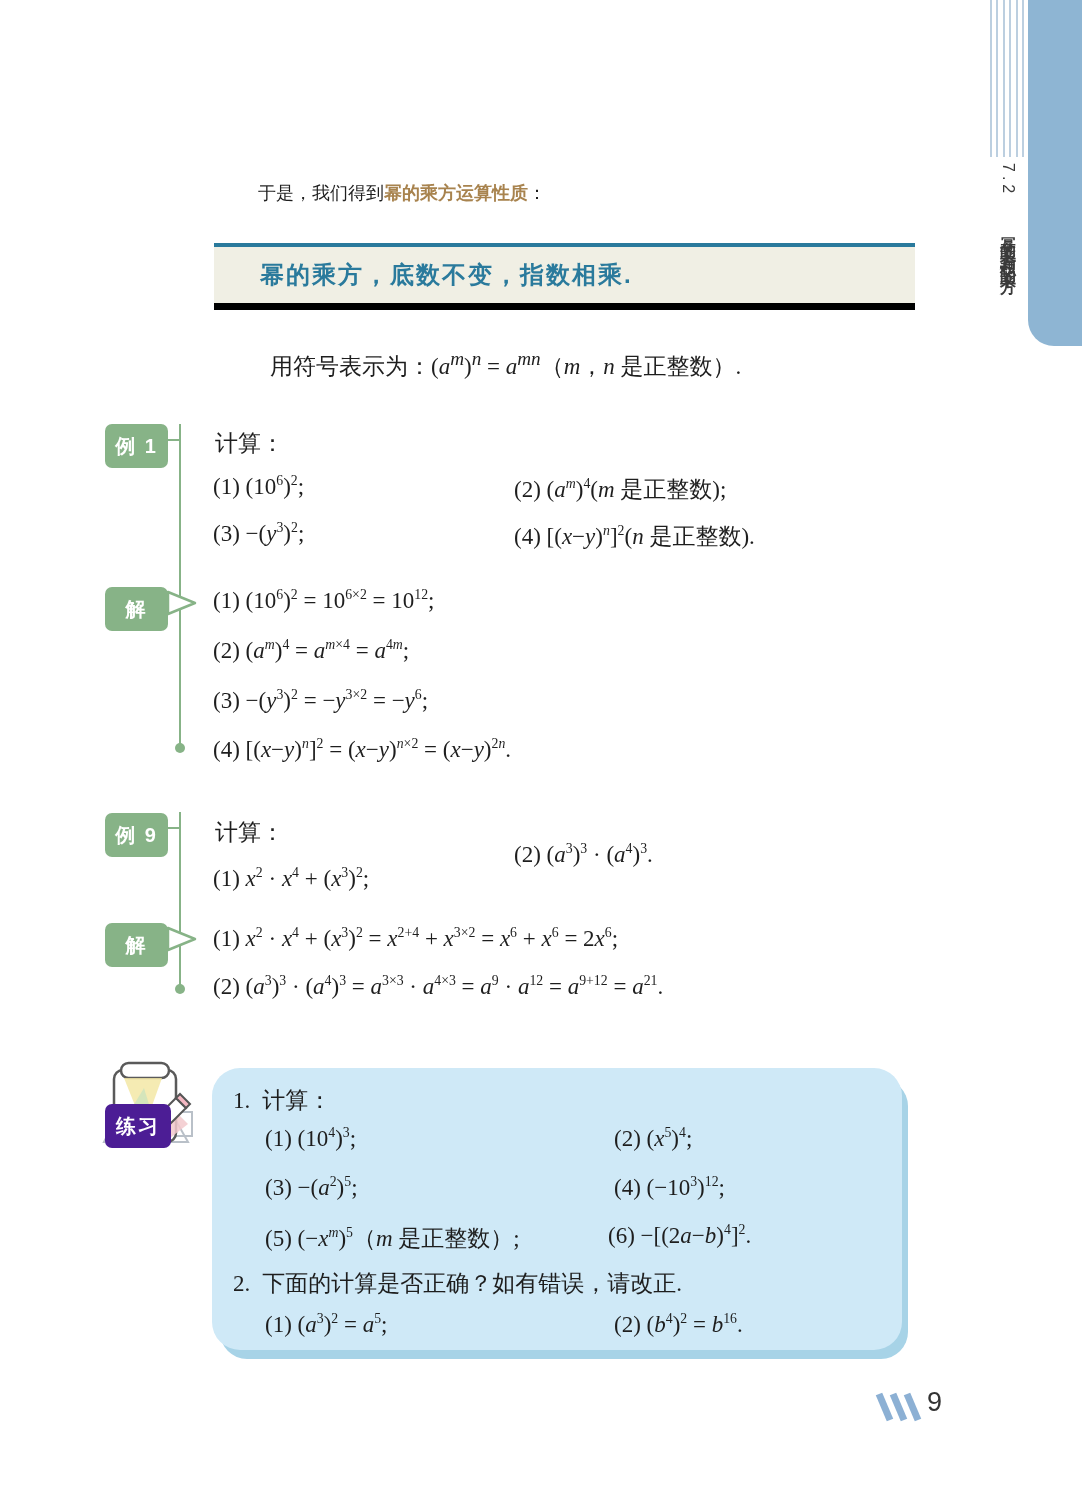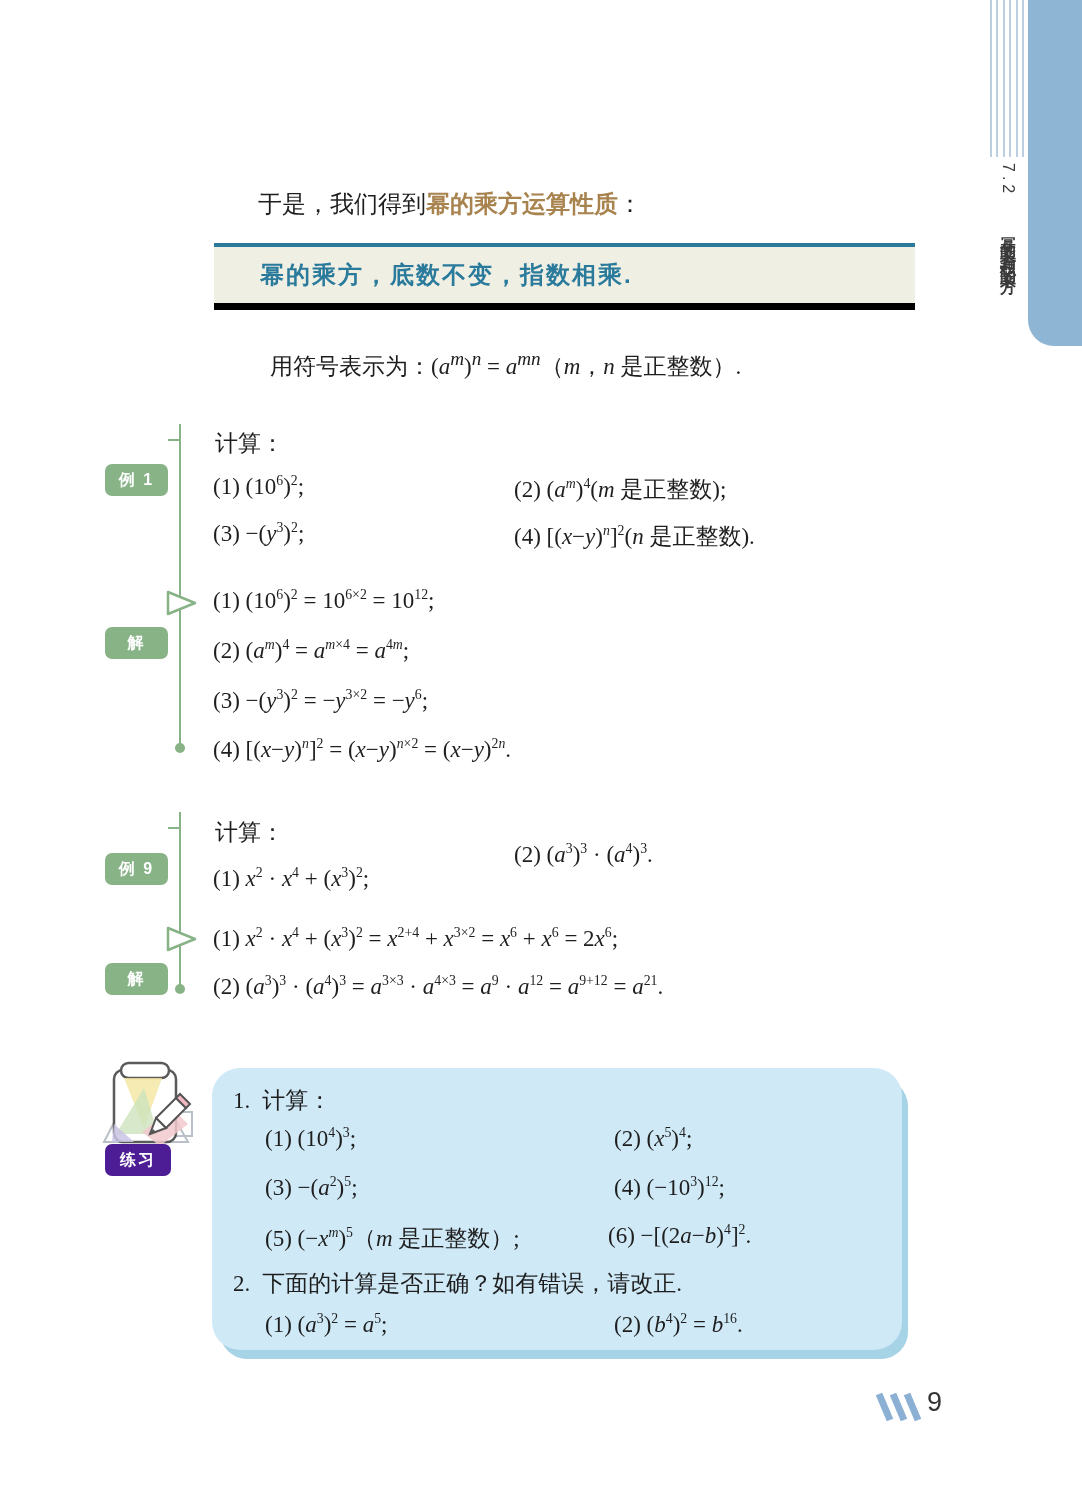--- a/index.html
+++ b/index.html
@@ -15,42 +15,42 @@
   .side-lines { position:absolute; left:990px; top:0; width:34px; height:157px;
     display:flex; justify-content:space-between; }
   .side-lines i { width:2px; height:100%; background:#bccfe0; }
   .side-title {
     position:absolute; left:991px; top:163px; writing-mode:vertical-rl; text-orientation:mixed;
     font-family:"Liberation Sans","DejaVu Sans",sans-serif; font-size:16px; color:#3a3a3a;
     letter-spacing:4px; line-height:34px;
   }
   .side-title .t2 { margin-top:18px; font-weight:bold; letter-spacing:5px; }
   
-  .intro { position:absolute; left:258px; top:188px; font-size:24px; margin:0; white-space:nowrap; }
+  .intro { position:absolute; left:258px; top:181px; font-size:18px; margin:0; white-space:nowrap; }
   .intro .hl { color:#a8834e; font-family:"Liberation Sans","DejaVu Sans",sans-serif; font-weight:bold; }
   .rule-box {
     position:absolute; left:214px; top:243px; width:701px; height:67px; box-sizing:border-box;
     background:#f0efe4; border-top:4px solid #2a7a9c; border-bottom:7px solid #000000;
     display:flex; align-items:center; padding-left:46px;
   }
   .rule-text { color:#2a7a9c; font-weight:bold; font-size:24px; letter-spacing:2px;
     font-family:"Liberation Sans","DejaVu Sans",sans-serif; }
   .formula-line { position:absolute; left:258px; top:336px; font-size:23px; margin:12px; white-space:nowrap; }
   
   .vline { position:absolute; left:179px; width:2px; background:#87b387; z-index:1; }
   .vl1 { top:424px; height:324px; }
   .vl2 { top:812px; height:180px; }
   .vdot { position:absolute; left:175px; width:10px; height:10px; border-radius:50%; background:#87b387; z-index:1; }
   .vd1 { top:743px; } .vd2 { top:984px; }
   .htick { position:absolute; left:168px; width:13px; height:2px; background:#87b387; z-index:2; }
   .ht1 { top:439px; } .ht2 { top:827px; }
   .badge {
-    position:absolute; width:63px; height:32px; background:#87b387; border-radius:7px; z-index:5;
+    position:absolute; width:63px; height:44px; background:#87b387; border-radius:7px; z-index:5;
     color:#fff; display:flex; align-items:center; justify-content:center;
-    font-family:"Liberation Sans","DejaVu Sans",sans-serif; font-weight:bold; font-size:16px; letter-spacing:2px;margin-top:40px;
+    font-family:"Liberation Sans","DejaVu Sans",sans-serif; font-weight:bold; font-size:20px; letter-spacing:2px;
   }
   .b-ex1 { left:105px; top:424px; } .b-sol1 { left:105px; top:587px; }
   .b-ex2 { left:105px; top:813px; } .b-sol2 { left:105px; top:923px; }
   .b-prac { left:105px; top:1104px; width:66px; background:#4c1d95; z-index:2; }
   .sol-arrow { position:absolute; z-index:4; }
   .sa1 { left:165px; top:586px; } .sa2 { left:165px; top:922px; }
   
   .task { position:absolute; font-size:23px; margin:0; white-space:nowrap; }
   .task1 { left:215px; top:428px; } .task2 { left:215px; top:817px; }
   .math { position:absolute; font-size:23px; margin:0; white-space:nowrap; }

